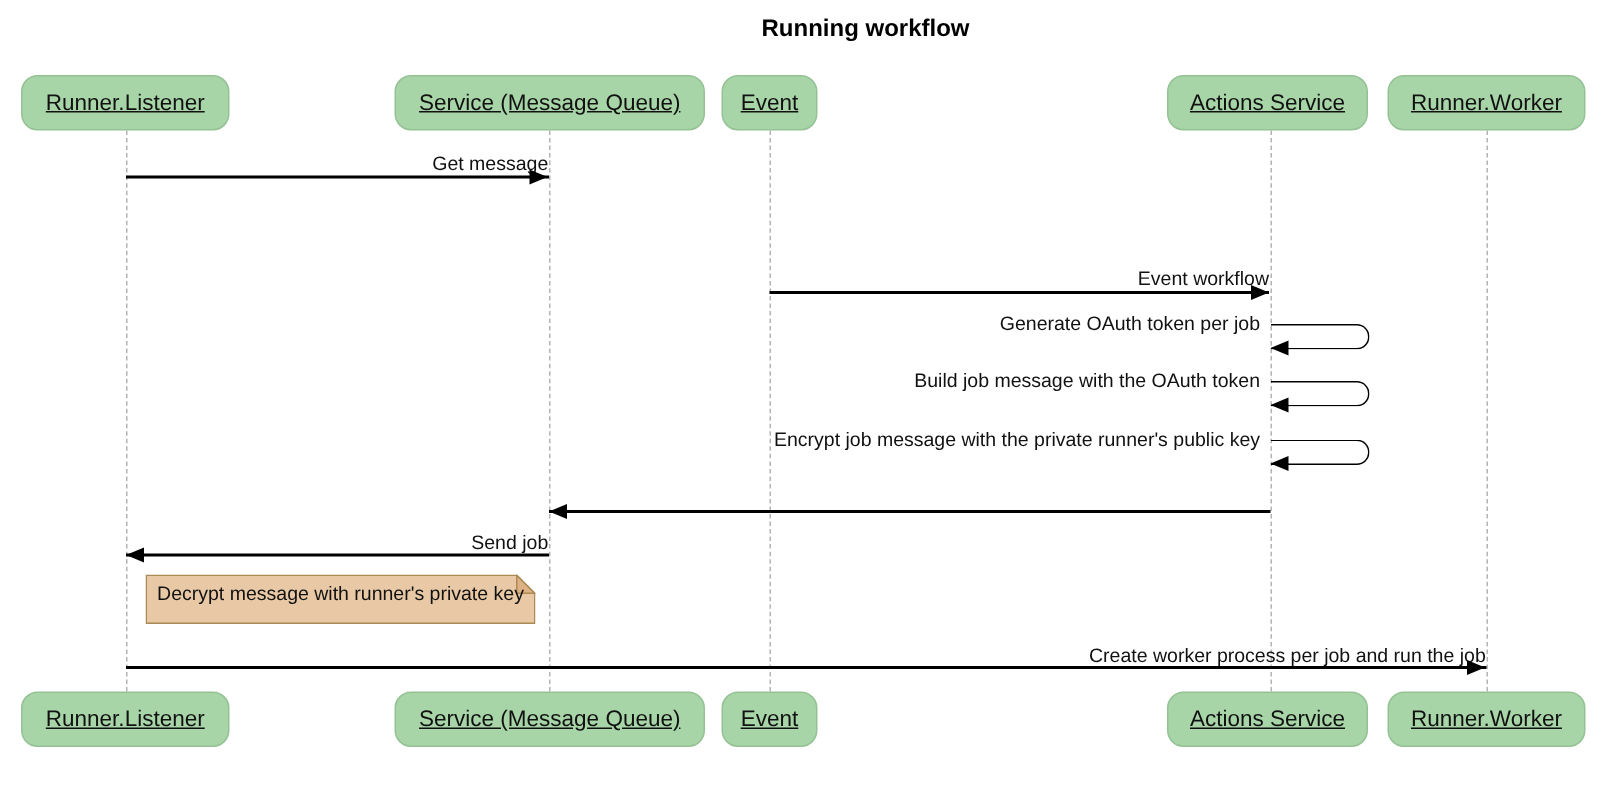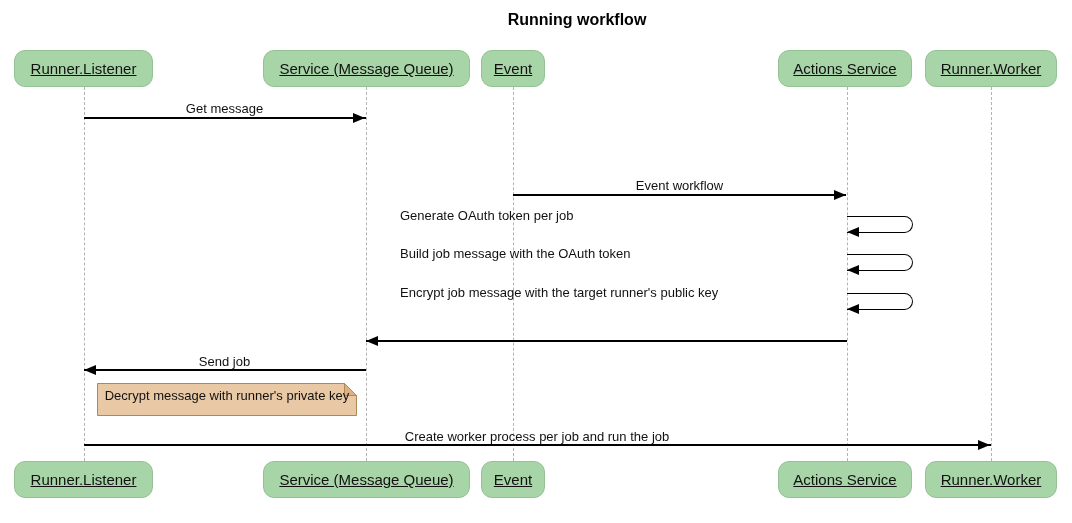--- a/index.html
+++ b/index.html
@@ -18,39 +18,39 @@
   }
   .pbox{
     position:absolute;height:37px;box-sizing:border-box;
     background:#a8d5a8;border:1px solid #94c294;border-radius:11px;
     display:flex;align-items:center;justify-content:center;
     font-size:15px;color:#111;white-space:nowrap;text-decoration:underline;
   }
   .mline{position:absolute;height:1.5px;background:#000;}
   .mlabel{
     position:absolute;font-size:13px;color:#111;white-space:nowrap;
-    text-align:center;line-height:14px;
+    text-align:right;line-height:14px;
   }
   .ah-right{
     position:absolute;width:0;height:0;
     border-top:5px solid transparent;border-bottom:5px solid transparent;
     border-left:12px solid #000;
   }
   .ah-left{
     position:absolute;width:0;height:0;
     border-top:5px solid transparent;border-bottom:5px solid transparent;
     border-right:12px solid #000;
   }
   .selfloop{
     position:absolute;width:66px;height:17px;box-sizing:border-box;
     border:1.5px solid #000;border-left:none;border-radius:0 9px 9px 0;
   }
   .looplabel{
     position:absolute;font-size:13px;color:#111;white-space:nowrap;
-    text-align:left;line-height:14px;
+    text-align:right;line-height:14px;
   }
   .note{position:absolute;}
   .note svg{position:absolute;left:0;top:0;display:block;}
   .note .ntext{
     position:absolute;left:0;top:0;width:100%;height:100%;
     display:flex;align-items:center;justify-content:center;
     font-size:13px;color:#111;white-space:nowrap;
   }
 </style>
 </head>
@@ -82,21 +82,21 @@
   <div class="ah-right" style="left:834px;top:190px"></div>
 
   <div class="looplabel" style="right:232px;top:209px;left:400px">Generate OAuth token per job</div>
   <div class="selfloop" style="left:846.5px;top:216px"></div>
   <div class="ah-left" style="left:847px;top:227px"></div>
 
   <div class="looplabel" style="right:232px;top:247px;left:400px">Build job message with the OAuth token</div>
   <div class="selfloop" style="left:846.5px;top:254px"></div>
   <div class="ah-left" style="left:847px;top:265px"></div>
 
-  <div class="looplabel" style="right:232px;top:286px;left:400px">Encrypt job message with the target runner's public key</div>
+  <div class="looplabel" style="right:232px;top:286px;left:400px">Encrypt job message with the private runner's public key</div>
   <div class="selfloop" style="left:846.5px;top:293px"></div>
   <div class="ah-left" style="left:847px;top:304px"></div>
 
   <div class="mline" style="left:366px;top:340px;width:480.5px"></div>
   <div class="ah-left" style="left:366px;top:336px"></div>
 
   <div class="mlabel" style="left:83.5px;top:355px;width:282px">Send job</div>
   <div class="mline" style="left:83.5px;top:369px;width:282.5px"></div>
   <div class="ah-left" style="left:83.5px;top:365px"></div>
 

